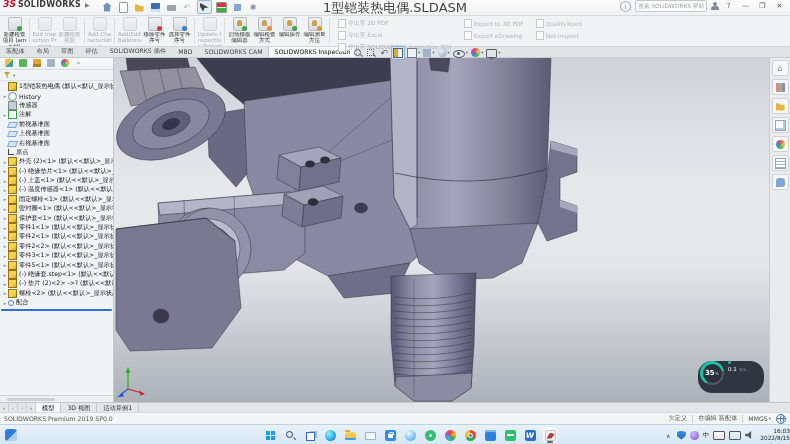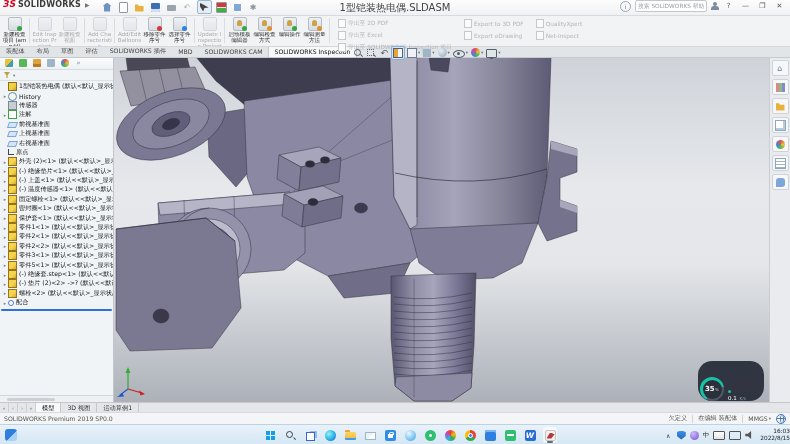--- a/index.html
+++ b/index.html
@@ -23,21 +23,21 @@
   .g-home-icon{background:#6e93c0;clip-path:polygon(50% 0,100% 42%,84% 42%,84% 100%,16% 100%,16% 42%,0 42%)}
   .g-new-document-icon{background:#fff;border:1px solid #8a9aa8;width:7px;height:9px}
   .g-open-icon{background:#e8b23f;clip-path:polygon(0 22%,38% 22%,48% 38%,100% 38%,100% 100%,0 100%)}
   .g-save-icon{background:#3d6fb4;box-shadow:inset 0 -3px 0 #cfe0f2}
   .g-print-icon{background:#9aa4ad;height:6px;margin-top:2px}
   .g-undo-icon{background:none;color:#a9aeb3}
   .g-select-cursor-icon{background:#444;clip-path:polygon(0 0,100% 55%,55% 62%,40% 100%,0 35%)}
   .g-rebuild-icon{background:#e8e8e8;border:1px solid #999;box-shadow:inset 0 -4px 0 #3fae49,inset 0 4px 0 #d23b3b}
   .g-display-settings-icon{background:#7fa8d9;box-shadow:inset 0 0 0 1px #fff}
   .g-options-gear-icon{background:none;color:#8b959e}
-  .title-center{position:absolute;left:0;right:0;top:0;height:15px;display:flex;align-items:center;justify-content:center;color:#444;font-size:10px;pointer-events:none}
+  .title-center{position:absolute;left:0;right:0;top:0;height:15px;display:flex;align-items:center;justify-content:center;color:#444;font-size:13px;pointer-events:none}
   .t-right{margin-left:auto;display:flex;align-items:center;gap:4px;padding-right:4px}
   .helpdot{width:9px;height:9px;border-radius:50%;border:1px solid #8fa7bd;color:#5f7c97;font-size:6px;text-align:center;line-height:9px}
   .searchbox{width:66px;height:10px;border:1px solid #c3c6ca;background:#fff;border-radius:2px;
              display:flex;align-items:center;gap:2px;padding:0 2px;color:#9aa0a6;font-size:5.8px;white-space:nowrap;overflow:hidden}
   .mag{width:5px;height:5px;border:1px solid #8a9198;border-radius:50%;position:relative;flex:none}
   .mag::after{content:'';position:absolute;left:4px;top:4px;width:3px;height:1px;background:#8a9198;transform:rotate(45deg)}
   .personico{width:7px;height:8px;position:relative}
   .personico::before{content:'';position:absolute;left:2px;top:0;width:4px;height:4px;border-radius:50%;background:#7d8c9a}
   .personico::after{content:'';position:absolute;left:0;top:4px;width:8px;height:4px;border-radius:3px 3px 0 0;background:#7d8c9a}
   .winbtn{width:13px;height:12px;display:flex;align-items:center;justify-content:center;color:#555;font-size:7px}
@@ -121,22 +121,22 @@
   .t-mates{border:1.5px solid #5577cc;border-radius:50%;width:4px;height:4px;background:#fff}
   .rollback{height:2px;background:#2f6fd6;margin:2px 1px 0 1px;border-radius:1px}
   .pscroll{position:absolute;left:0;bottom:0;width:113px;height:6px;background:#eef1f4;border-top:1px solid #d2d5d9;display:flex;align-items:center}
   .pthumb{width:48px;height:3px;background:#cbd0d5;border-radius:2px;margin-left:7px}
 
   
   .viewport{left:114px;top:57px;width:655px;height:345px;z-index:10;
             background:linear-gradient(180deg,#cfd3d9 0%,#e6e8ec 38%,#e4e6e9 60%,#acb1b9 100%)}
   .viewport svg.model{position:absolute;left:0;top:0}
   .triad{position:absolute;left:2px;top:306px}
-  .zbadge{position:absolute;left:584px;top:304px;width:66px;height:40px;background:rgba(38,43,55,.93);
-          border-radius:14px;display:flex;align-items:flex-end;padding-left:2px;box-sizing:border-box}
+  .zbadge{position:absolute;left:584px;top:304px;width:66px;height:32px;background:rgba(38,43,55,.93);
+          border-radius:14px;display:flex;align-items:flex-start;padding-left:2px;box-sizing:border-box}
   .zring{width:24px;height:24px;border-radius:50%;flex:none;
          background:conic-gradient(from 210deg,#17c3a4 0 230deg,#525866 230deg 360deg);
          display:flex;align-items:center;justify-content:center}
   .zinner{width:19px;height:19px;border-radius:50%;background:#2b303c;color:#fff;display:flex;align-items:center;justify-content:center;font-size:7px;font-weight:bold}
   .zpct{font-size:4px;font-weight:normal;color:#cfd4da;margin-left:.5px}
   .zcol{display:flex;flex-direction:column;justify-content:center;gap:2px;margin-left:4px}
   .zdot{width:3px;height:3px;border-radius:50%;background:#17c3a4}
   .zspeed{color:#fff;font-size:5.5px}
   .zunit{color:#98a0ab;font-size:4.2px;margin-left:1px}
 

